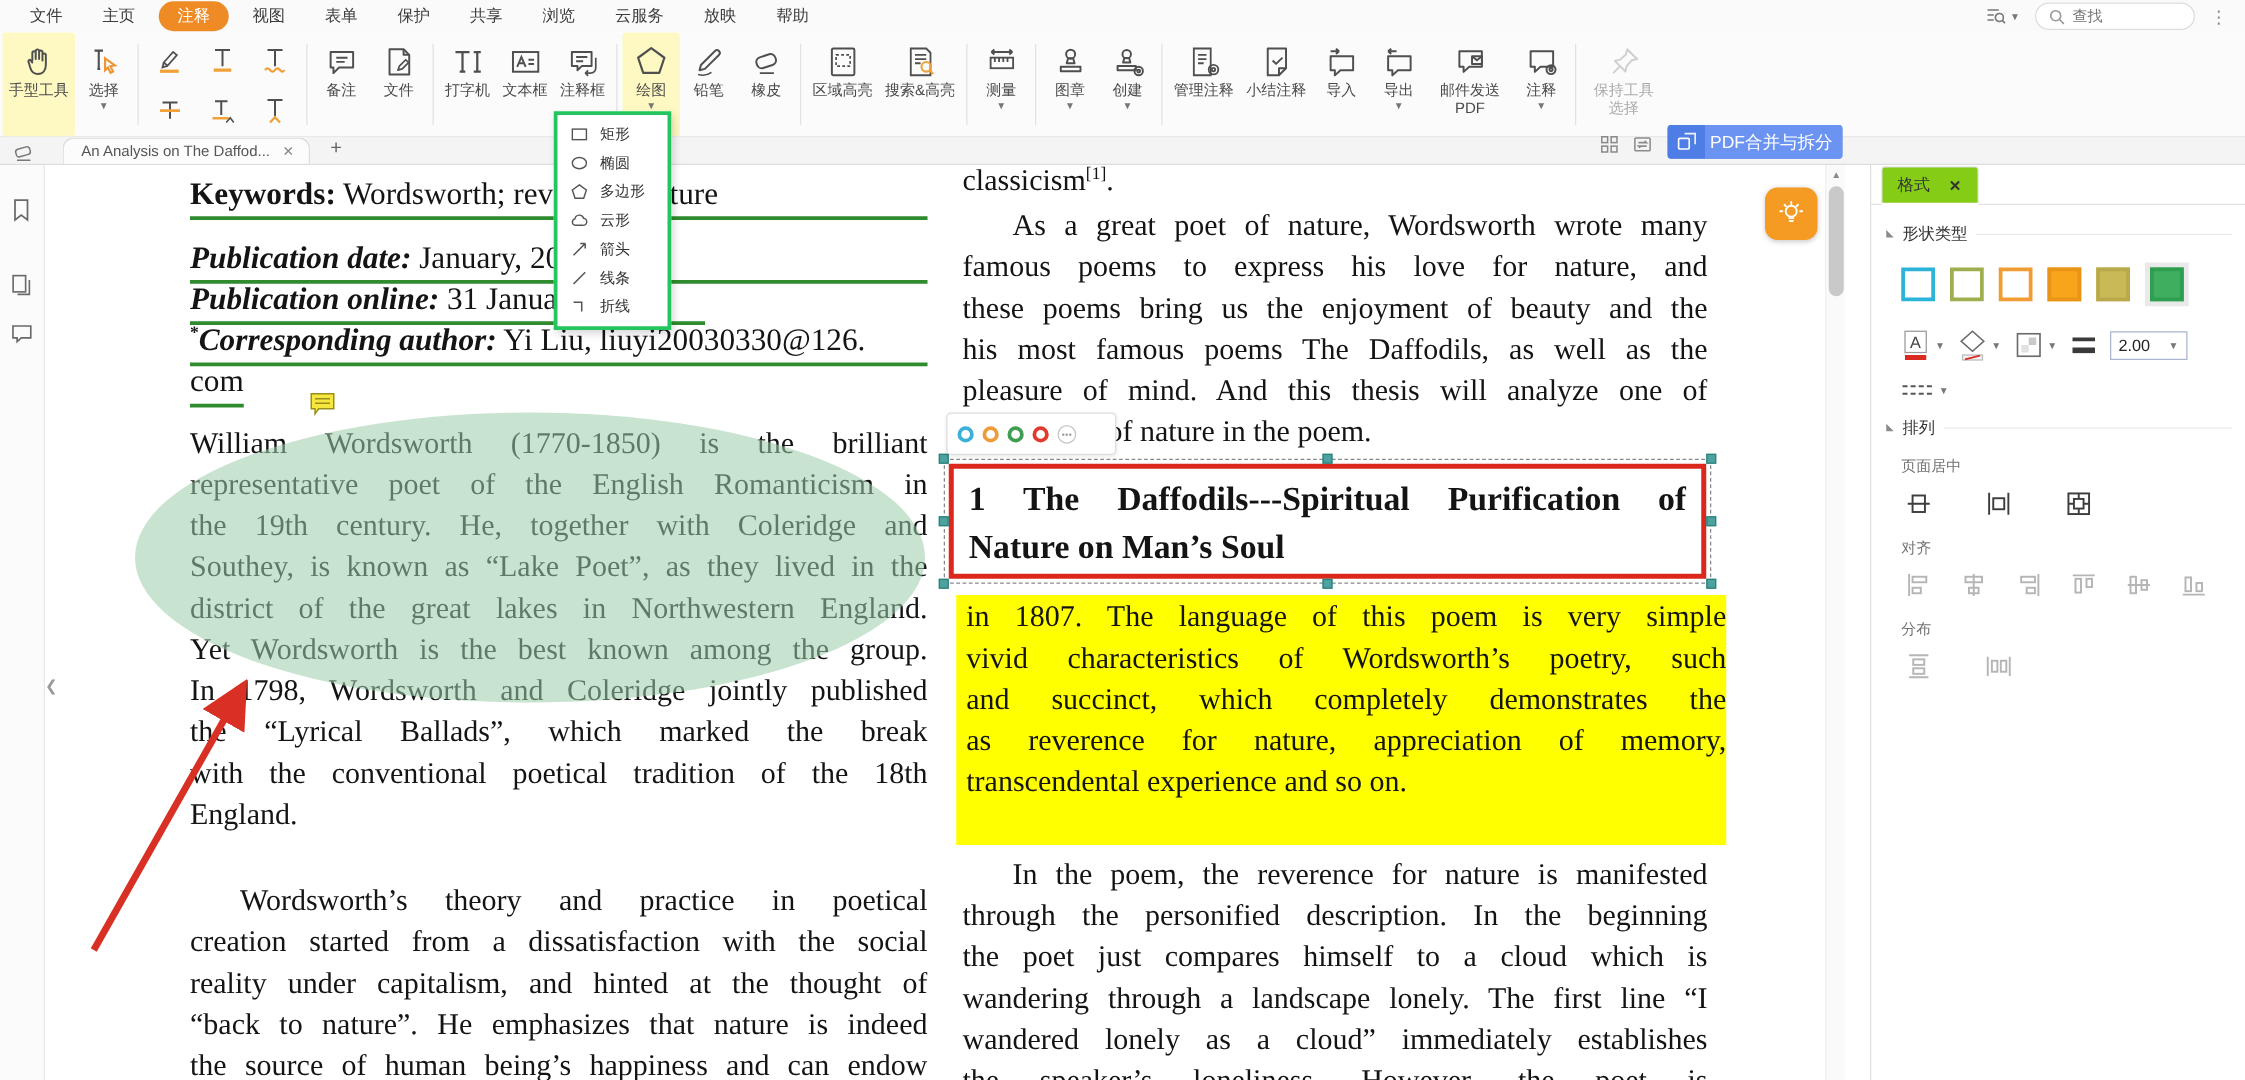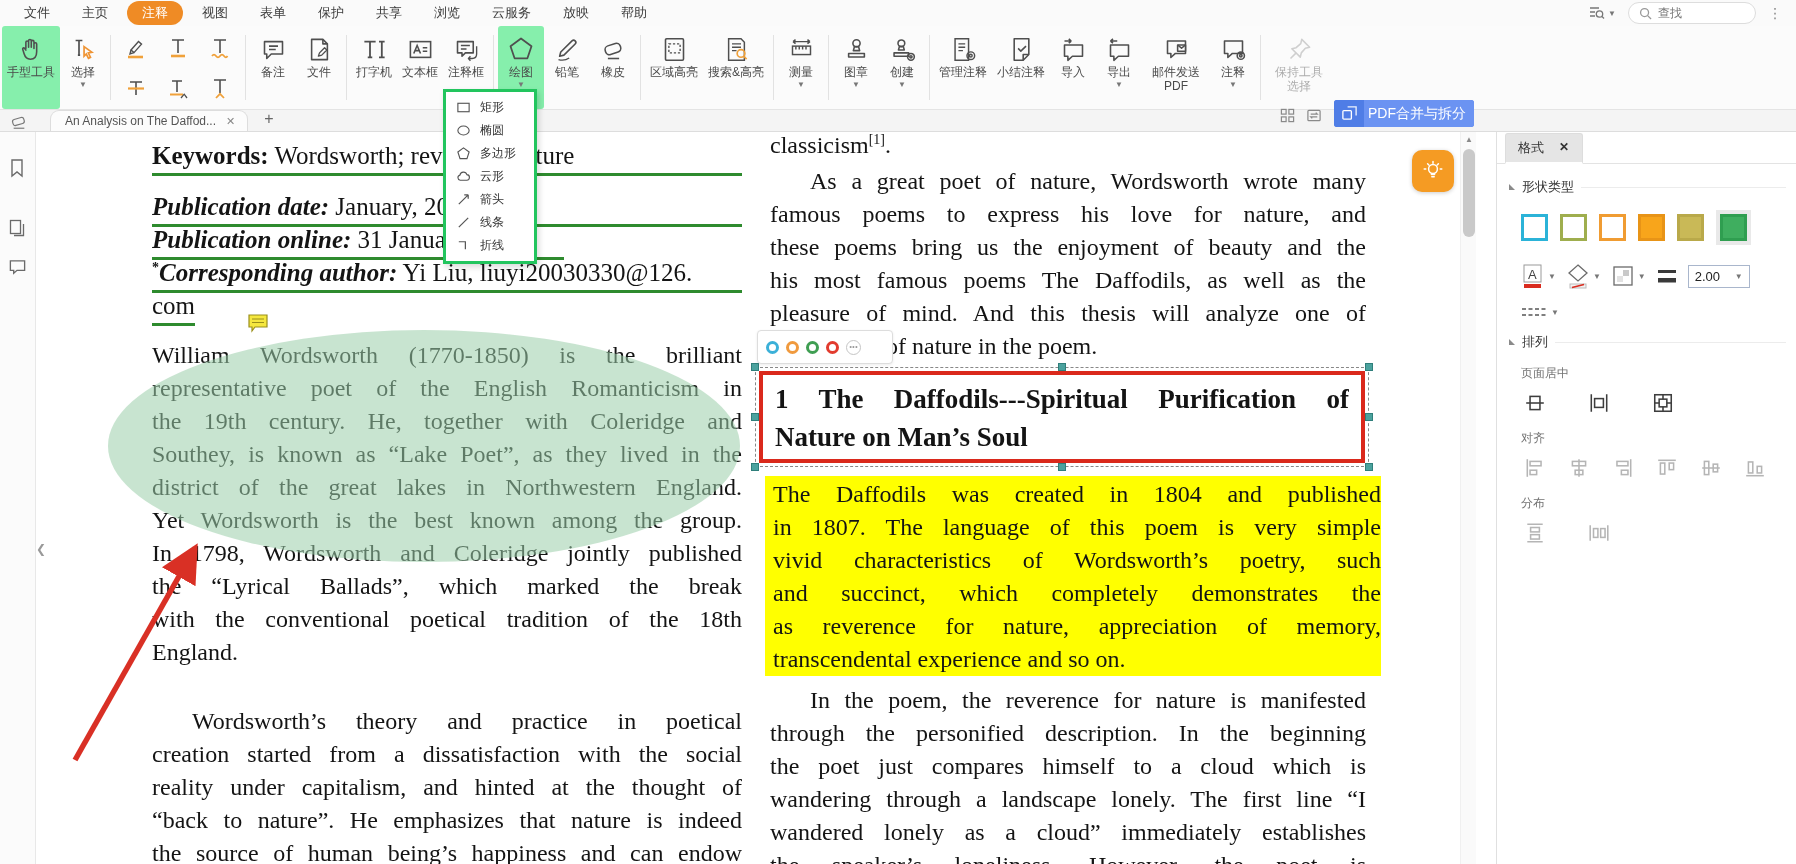--- a/index.html
+++ b/index.html
@@ -13,21 +13,21 @@
   .mitem.active{background:#ef8b25;color:#fff;border-radius:12px;padding:3px 15px;margin:0 3px}
   .mbar-right{margin-left:auto;display:flex;align-items:center;gap:12px;padding-right:14px}
   .readmode{display:flex;align-items:center;gap:3px;color:#666}
   .searchpill{display:flex;align-items:center;gap:6px;border:1px solid #ddd;border-radius:13px;padding:3px 10px;background:#fff;width:128px}
   .searchpill input{border:none;outline:none;font-size:12px;width:86px;background:transparent;color:#333}
   .kebab{color:#888;font-size:14px;letter-spacing:0}
 
   
   .ribbon{height:84px;background:#fbfbfb;border-bottom:1px solid #e4e4e4;display:flex;align-items:stretch;padding:0 2px}
   .tbtn{display:flex;flex-direction:column;align-items:center;padding:7px 5px 2px;min-width:46px;border-radius:3px}
-  .tbtn.sel{background:#86efac}
+  .tbtn.sel{background:#fef9c3}
   .tbtn.disabled{opacity:.45}
   .ticon{height:32px;display:flex;align-items:center;justify-content:center}
   .tlabel{font-size:12px;color:#4a4a4a;text-align:center;line-height:14px;max-width:58px}
   .caret{font-size:8px;color:#777;line-height:9px;margin-top:1px}
   .sep{width:1px;background:#e2e2e2;margin:9px 4px}
   .minigrid{display:grid;grid-template-columns:repeat(3,42px);grid-auto-rows:40px;align-items:center;justify-items:center;padding-top:2px}
   .mgbtn{width:36px;height:34px;display:flex;align-items:center;justify-content:center;border-radius:3px}
 
   
   .tabbar{height:22px;background:#f4f4f4;border-bottom:1px solid #ddd;display:flex;padding-left:50px;position:relative}
@@ -79,21 +79,21 @@
   .yellowbox{position:absolute;left:729px;top:344px;width:616px;height:200px;background:#ffff00;z-index:4;padding:2px 0 0 8px}
   .bulb{position:absolute;left:1376px;top:18px;width:42px;height:42px;background:#f59b23;border-radius:10px;display:flex;align-items:center;justify-content:center;z-index:15;box-shadow:0 1px 4px rgba(0,0,0,.2)}
   .collapse-handle{position:absolute;left:0px;top:404px;width:11px;height:26px;color:#999;font-size:12px;line-height:26px;z-index:10}
 
   
   .drawmenu{position:absolute;left:443px;top:89px;width:94px;background:#fff;border:3px solid #22c55e;box-shadow:2px 3px 6px rgba(0,0,0,.15);z-index:60;padding:4px 0}
   .dmitem{display:flex;align-items:center;gap:9px;height:23px;padding:0 10px;font-size:12px;color:#333}
 
   
   .fmt-head{height:32px;border-bottom:1px solid #e3e3e3;display:flex;align-items:flex-end}
-  .fmt-tab{margin-left:8px;border:1px solid #ddd;border-bottom:2px solid #fff;background:#e5e5e5;border-radius:3px 3px 0 0;padding:5px 12px;display:flex;gap:14px;align-items:flex-start;font-size:13px;color:#333;position:relative;top:1px}
+  .fmt-tab{margin-left:8px;border:1px solid #ddd;border-bottom:2px solid #fff;background:#84cc16;border-radius:3px 3px 0 0;padding:5px 12px;display:flex;gap:14px;align-items:flex-end;font-size:13px;color:#333;position:relative;top:1px}
   .fmt-x{font-weight:bold;color:#333;font-size:12px;border:1px solid transparent}
   .seclabel{display:flex;align-items:center;gap:7px;margin:14px 0 0 12px;color:#333}
   .tri{width:0;height:0;border-left:6px solid #8a8a8a;border-top:6px solid transparent}
   .secline{flex:1;height:1px;background:#ececec;margin-right:10px}
   .swatchrow{display:flex;gap:12px;margin:14px 0 0 24px;align-items:center}
   .swatch{width:27px;height:27px;border:3px solid #999;background:#fff}
   .swsel{padding:4px;background:#e9e9e9}
   .ctrlrow{display:flex;align-items:center;gap:10px;margin:18px 0 0 24px}
   .ctrlbtn{display:flex;align-items:center;gap:3px;color:#555}
   .dcaret{font-size:8px;color:#777}
@@ -566,21 +566,20 @@
       <span class="hdl" style="left:-12px;top:calc(50% - 4px)"></span>
       <span class="hdl" style="right:-12px;top:calc(50% - 4px)"></span>
       <span class="hdl" style="left:-12px;bottom:-12px"></span>
       <span class="hdl" style="left:calc(50% - 4px);bottom:-12px"></span>
       <span class="hdl" style="right:-12px;bottom:-12px"></span>
     <div class="tl j">1  The Daffodils---Spiritual Purification of</div>
         <div class="tl">Nature on Man’s Soul</div>
       </div>
 
     <div class="yellowbox block" style="left:729px;top:344px">
-        <div class="tl j">The Daffodils was created in 1804 and published</div>
         <div class="tl j">in 1807. The language of this poem is very simple</div>
         <div class="tl j">vivid characteristics of Wordsworth’s poetry, such</div>
         <div class="tl j">and succinct, which completely demonstrates the</div>
         <div class="tl j">as reverence for nature, appreciation of memory,</div>
         <div class="tl">transcendental experience and so on.</div>
       </div>
 
     <div class="block" style="left:734px;top:552px;width:596px">
         <div class="tl j ind">In the poem, the reverence for nature is manifested</div>
         <div class="tl j">through the personified description. In the beginning</div>

